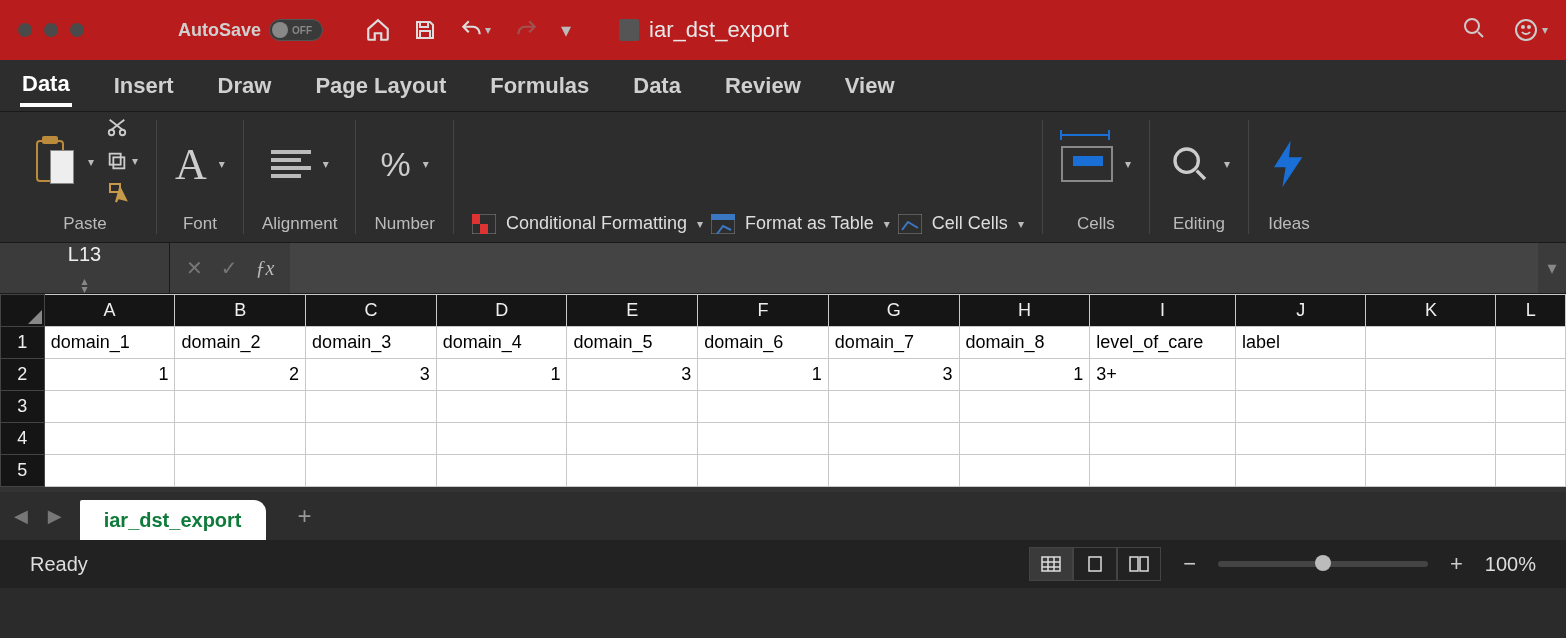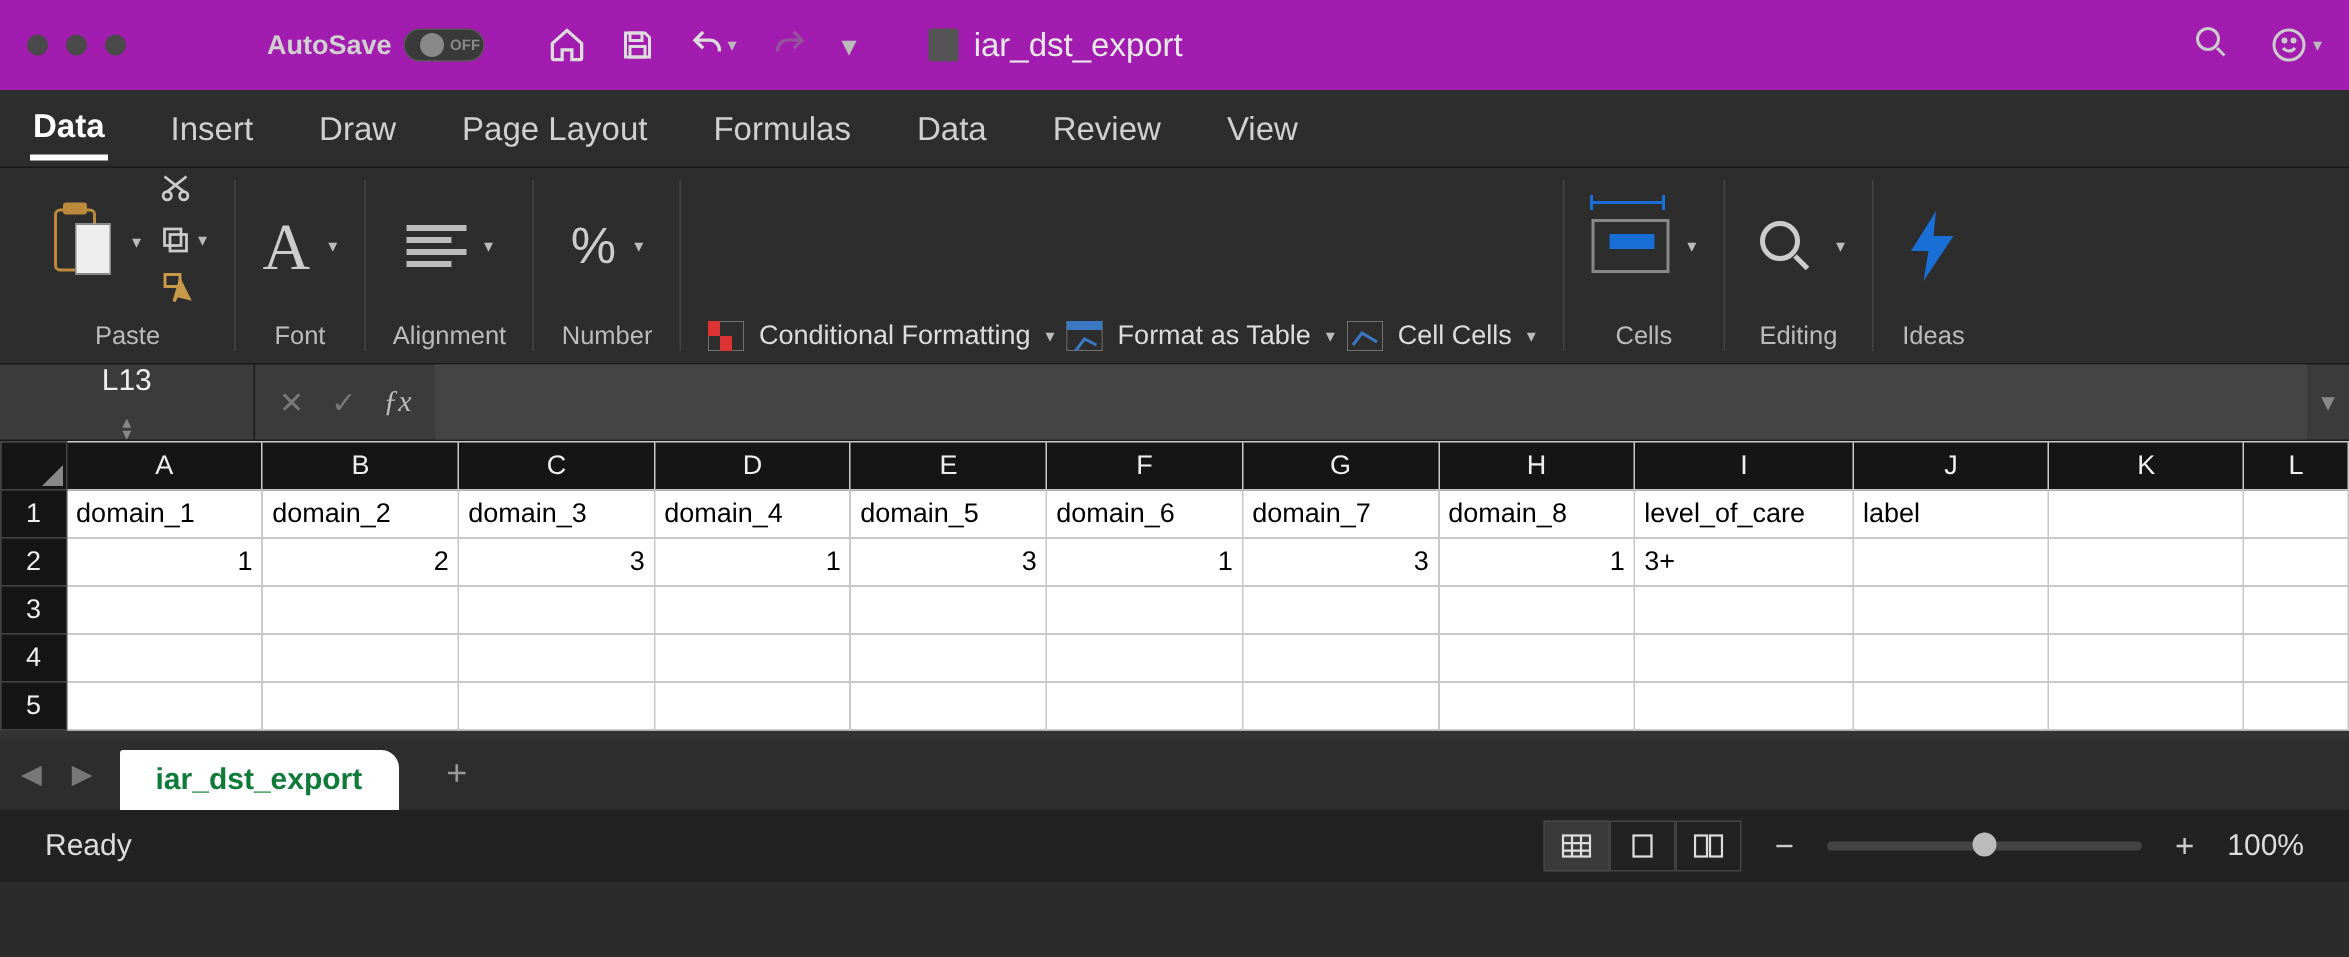--- a/index.html
+++ b/index.html
@@ -1,35 +1,35 @@
 <!DOCTYPE html>
 <html><head>
 <meta charset="utf-8">
 <style>
   * { box-sizing: border-box; margin: 0; padding: 0; font-family: -apple-system, BlinkMacSystemFont, "Segoe UI", Arial, sans-serif; }
   body { width: 1566px; height: 638px; background: #2b2b2b; color: #ccc; overflow: hidden; }
 
   
-  .titlebar { height: 60px; display: flex; align-items: center; background: #a21caf; padding: 0 18px; gap: 14px; }
+  .titlebar { height: 60px; display: flex; align-items: center; background: #b91c1c; padding: 0 18px; gap: 14px; }
   .traffic { display: flex; gap: 12px; }
   .traffic span { width: 14px; height: 14px; border-radius: 50%; background: #4a4a4a; }
   .autosave { display: flex; align-items: center; gap: 8px; color: #d0d0d0; font-size: 18px; font-weight:600; margin-left: 80px; }
-  .autosave-switch { width: 54px; height: 22px; background: #3a3a3a; border: 1px solid #555; border-radius: 11px; display:flex; align-items:center; padding:2px; justify-content:flex-end; font-size:10px; color:#888;}
+  .autosave-switch { width: 54px; height: 22px; background: #3a3a3a; border: 1px solid #555; border-radius: 11px; display:flex; align-items:center; padding:2px; justify-content:flex-start; font-size:10px; color:#888;}
   .autosave-switch span.knob { width:16px; height:16px; border-radius:50%; background:#888; margin-right:4px;}
   .qat { display:flex; align-items:center; gap:14px; margin-left:24px;}
   .qat-btn { color:#ddd; display:flex; align-items:center; justify-content:center; padding:4px; }
   .titlebar-center { flex:1; display:flex; align-items:center; gap:10px; margin-left:30px;}
   .doc-icon { width:20px; height:22px; background:#555; border-radius:2px; display:inline-block;}
   .doc-title { color:#e8e8e8; font-size:22px; }
   .titlebar-right { display:flex; align-items:center; gap:28px; margin-left:auto;}
   .titlebar-right svg { stroke:#ccc; }
 
   
   .ribbon-tabs { height:52px; display:flex; align-items:center; background:#2d2d2d; padding:0 20px; gap:40px; border-bottom:1px solid #1a1a1a;}
-  .ribbon-tabs .tab { color:#d0d0d0; font-size:22px; font-weight:400; cursor:pointer; padding:6px 2px;}
+  .ribbon-tabs .tab { color:#d0d0d0; font-size:22px; font-weight:700; cursor:pointer; padding:6px 2px;}
   .ribbon-tabs .tab.active { color:#fff; border-bottom:4px solid #fff; font-weight:700;}
   .ribbon-right { margin-left:auto; display:flex; gap:18px;}
   .ribbon-btn { display:flex; align-items:center; gap:8px; padding:8px 16px; background:#3a3a3a; border:1px solid #505050; border-radius:4px; color:#e0e0e0; font-size:20px; font-weight:600;}
   .ribbon-btn svg { stroke:#ccc; }
 
   
   .ribbon-content { height:130px; background:#2d2d2d; display:flex; align-items:stretch; padding:8px 14px; gap:0;}
   .rgroup { display:flex; flex-direction:column; align-items:center; justify-content:flex-end; padding:0 18px; border-right:1px solid #444;}
   .rgroup:last-child { border-right:none; }
   .rgroup-label { color:#bbb; font-size:17px; margin-top:6px;}

